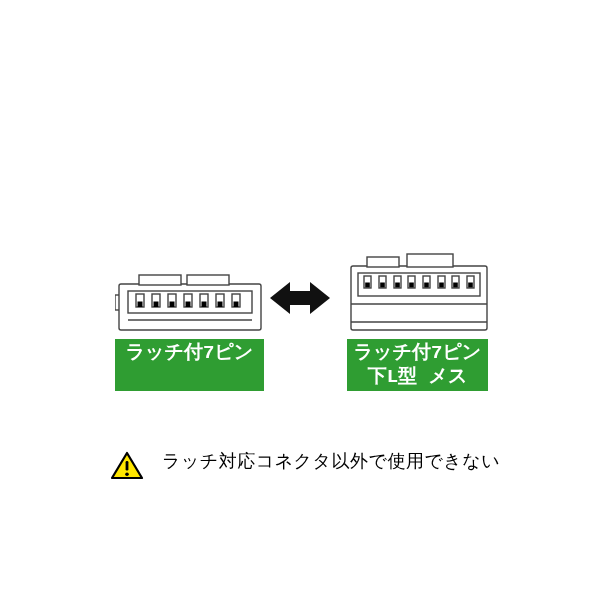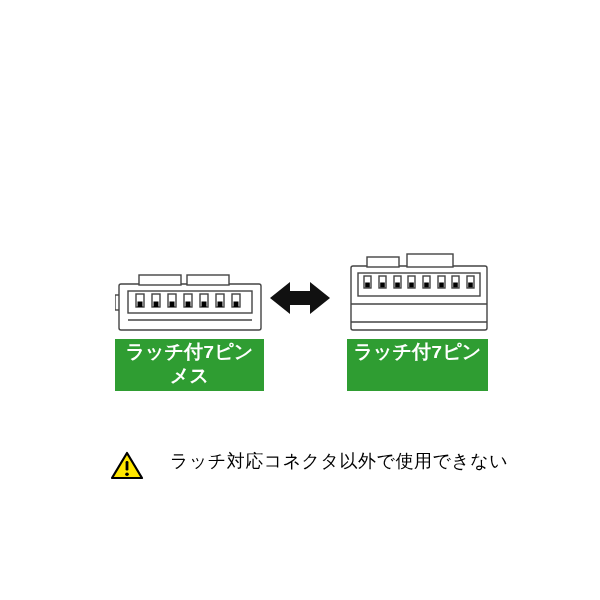--- a/index.html
+++ b/index.html
@@ -20,21 +20,21 @@
   
   .label{
     background:var(--label-bg,#2f9d32);
     color:var(--label-text,#ffffff);
     text-align:center;font-weight:600;font-size:19px;line-height:24px;
     padding-top:2px;box-sizing:border-box;
   }
   .label span{display:block;}
 
   
-  .warn-row{display:flex;align-items:flex-start;gap:26px;}
+  .warn-row{display:flex;align-items:flex-start;gap:18px;}
   .tri{fill:var(--warning-fill,#ffe600);stroke:#000;stroke-width:2.2;stroke-linejoin:round;}
   .excl{fill:#000;}
   .warn-text{font-size:18px;line-height:26px;color:#000;letter-spacing:0.5px;}
 </style>
 </head>
 <body>
 
 <div class="stage">
 
   <svg class="abs" style="left:115px;top:274px" width="148" height="58" viewBox="0 0 148 58" aria-hidden="true">
@@ -92,25 +92,25 @@
         <rect class="pinblack" x="90.2" y="29.5" width="4.6" height="5"></rect>
       <rect class="line" x="103" y="23" width="7" height="12"></rect>
         <rect class="pinblack" x="104.2" y="29.5" width="4.6" height="5"></rect>
       <rect class="line" x="118" y="23" width="7" height="12"></rect>
         <rect class="pinblack" x="119.2" y="29.5" width="4.6" height="5"></rect>
     </g>
   </svg>
 
   <div class="abs label" style="left:115px;top:339px;width:149px;height:52px;">
     <span>ラッチ付7ピン</span>
-    <span>メス</span>
   </div>
 
   <div class="abs label" style="left:347px;top:339px;width:141px;height:52px;">
     <span>ラッチ付7ピン</span>
+    <span>下L型 メス</span>
   </div>
 
   <div class="abs warn-row" style="left:110px;top:449px;width:420px;">
     <svg width="34" height="30" viewBox="0 0 34 30" style="flex:0 0 auto;margin-top:2px" aria-hidden="true">
       <polygon class="tri" points="17,2 32,27 2,27"></polygon>
       <rect class="excl" x="15.6" y="10" width="2.8" height="9.5" rx="1.2"></rect>
       <circle class="excl" cx="17" cy="23.3" r="1.8"></circle>
     </svg>
     <div class="warn-text">
       <div>ラッチ対応コネクタ以外で使用できない</div>

